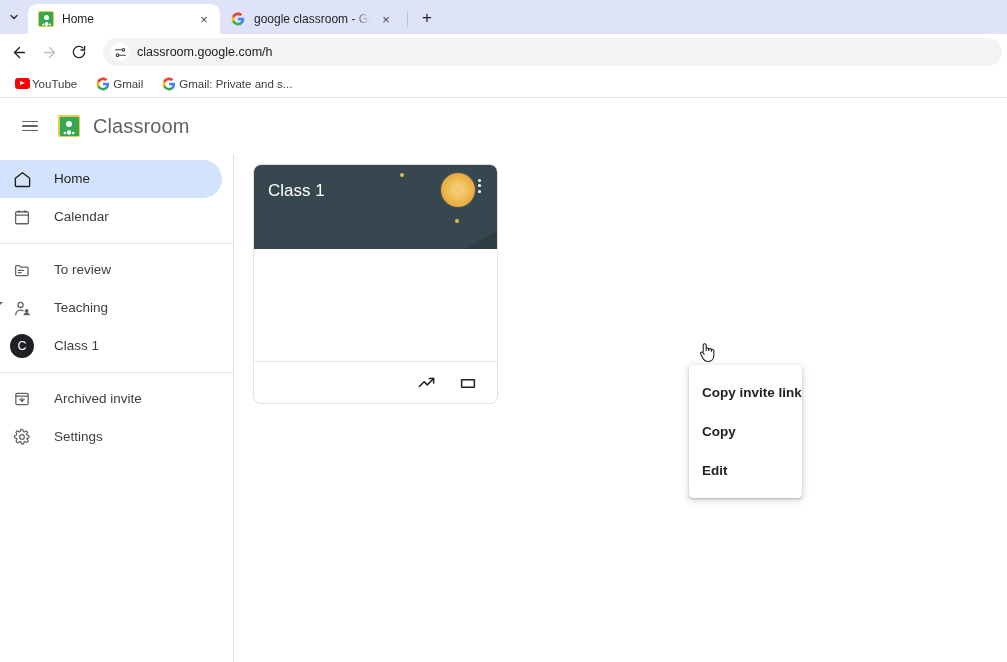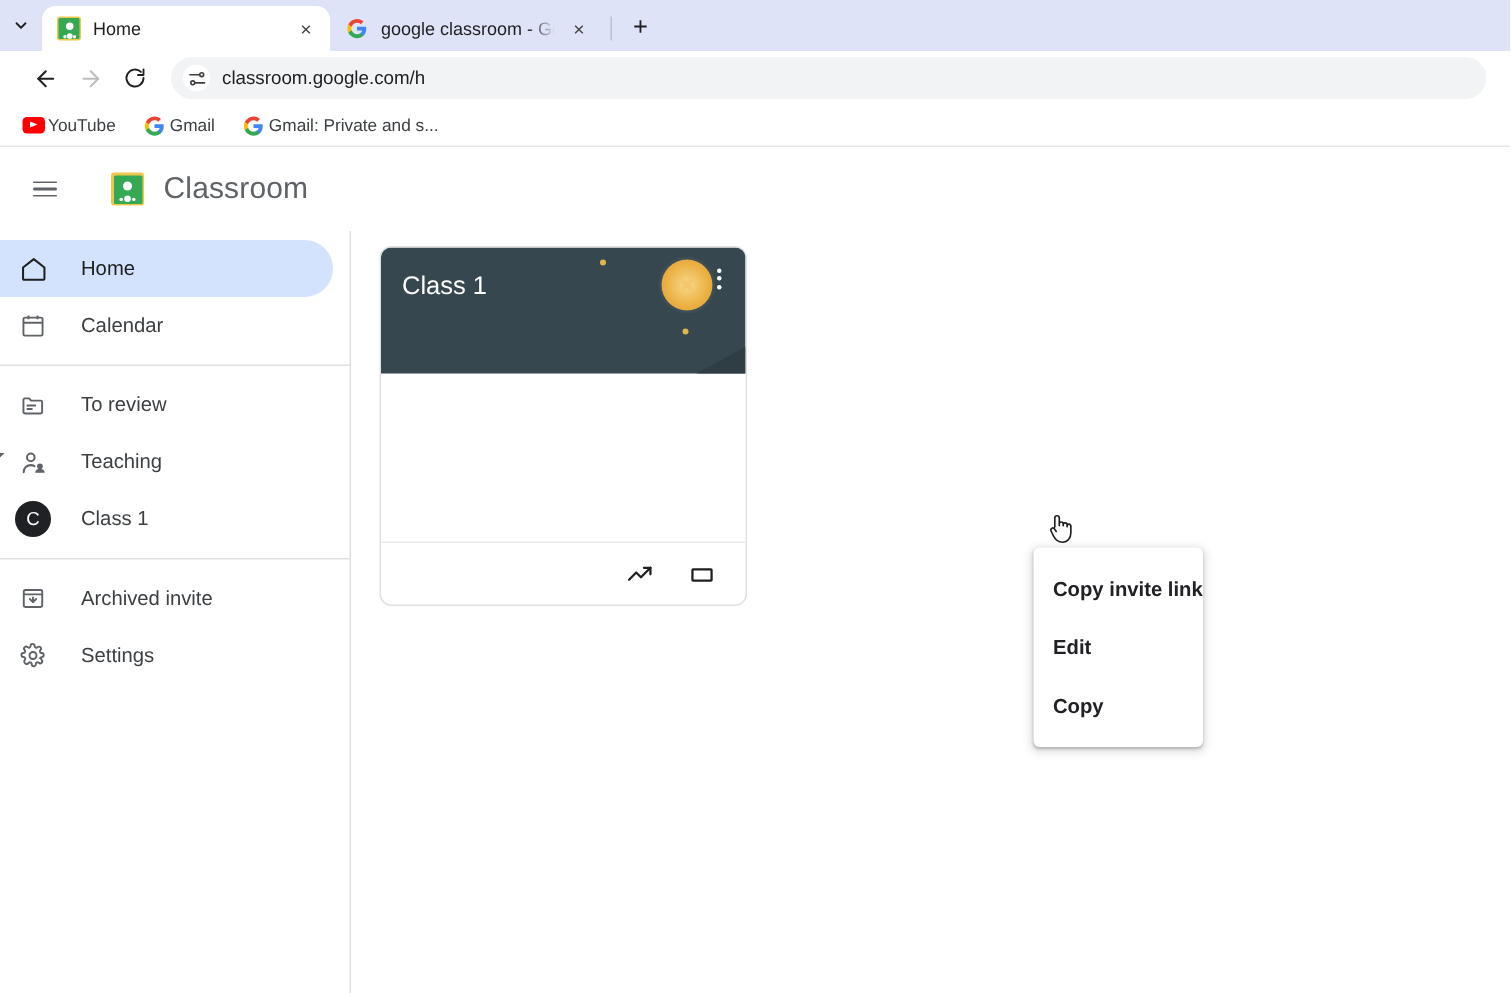--- a/index.html
+++ b/index.html
@@ -88,21 +88,21 @@
     width: 16px; height: 16px; flex: 0 0 auto;
     display: flex; align-items: center; justify-content: center;
   }
 
   
   .toolbar {
     height: 36px;
     background: #ffffff;
     display: flex;
     align-items: center;
-    padding: 0 16px;
+    padding: 0 5px;
     gap: 2px;
   }
   .nav-btn {
     width: 28px; height: 28px; border-radius: 50%;
     display: flex; align-items: center; justify-content: center;
     color: #1f1f1f;
   }
   .nav-btn.disabled { color: #bdbdbd; }
   .omnibox {
     flex: 1 1 auto;
@@ -163,21 +163,21 @@
     top: 98px; left: 0;
     width: 1007px; height: 564px;
     background: #ffffff;
   }
 
   .app-header {
     height: 56px;
     display: flex;
     align-items: center;
     padding-left: 8px;
-    gap: 16px;
+    gap: 0;
     background: #ffffff;
   }
   .hamburger {
     width: 40px; height: 40px; margin-left: 2px; border-radius: 50%;
     display: flex; flex-direction: column; align-items: center; justify-content: center;
     gap: 3px;
   }
   .hamburger span { display:block; width: 16px; height: 1.6px; background: #5f6368; border-radius: 1px; }
   .brand { display: flex; align-items: center; gap: 13px; margin-left: 8px; }
   .brand-logo {
@@ -580,22 +580,22 @@
             <span class="card-act-ico">
               <svg width="18" height="18" viewBox="0 0 24 24" fill="none" stroke="currentColor" stroke-width="2">
                   <rect x="3.5" y="7.5" width="17" height="10" rx="0.6"></rect>
                 </svg>
             </span>
           </div>
         </div>
 
         <div class="ctx-menu">
           <div class="ctx-item">Copy invite link</div>
+          <div class="ctx-item">Copy</div>
           <div class="ctx-item">Edit</div>
-          <div class="ctx-item">Copy</div>
         </div>
 
         <div class="cursor">
           <svg width="18" height="22" viewBox="0 0 18 22">
             <path d="M5.2 9.4V3.3a1.5 1.5 0 0 1 3 0v5.1m0-1.1a1.3 1.3 0 0 1 2.6 0v1.2m0-.6a1.3 1.3 0 0 1 2.6 0v1.3m0-.5a1.25 1.25 0 0 1 2.5 0v4.6c0 3.4-2.2 6.2-5.6 6.2-3.2 0-4.6-1.4-6-4.2l-1.6-3.3a1.35 1.35 0 0 1 2.3-1.4l1.2 1.7" fill="#ffffff" stroke="#1f1f1f" stroke-width="1.1" stroke-linejoin="round" stroke-linecap="round"></path>
           </svg>
         </div>
 
       </div>
     </div>

